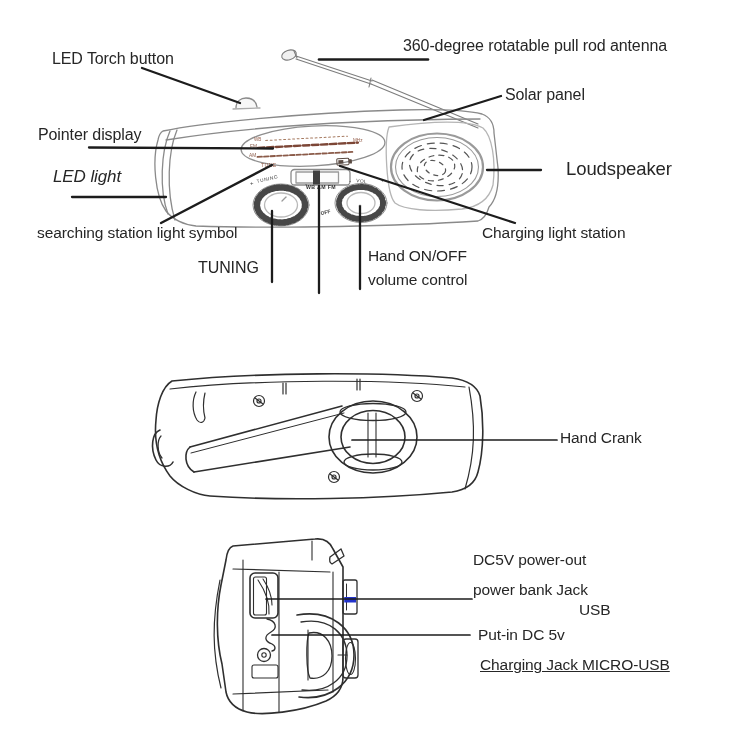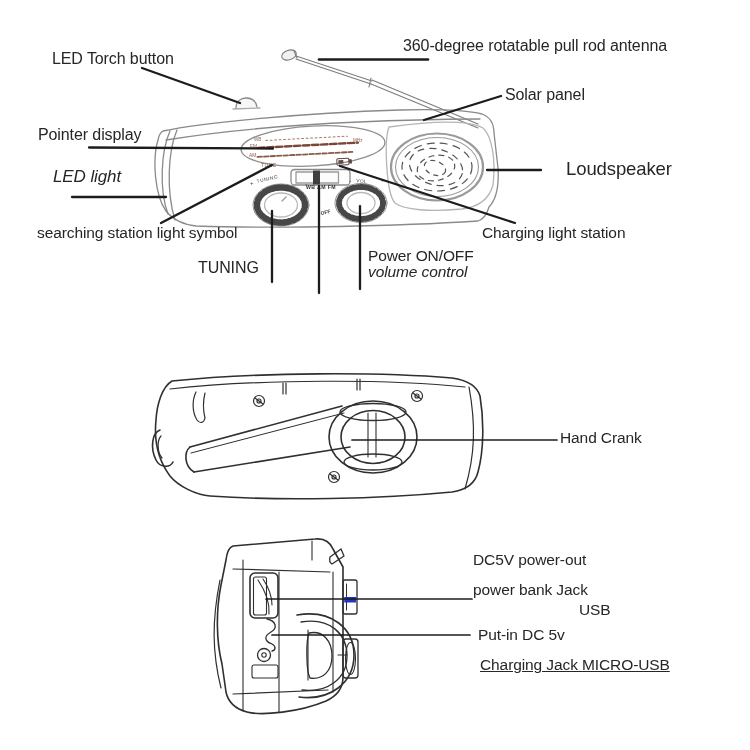--- a/index.html
+++ b/index.html
@@ -16,21 +16,21 @@
   .lbl.big{font-size:18.5px;}
   #lbl-led-torch{left:52px;top:50px;}
   #lbl-antenna{left:403px;top:37px;}
   #lbl-solar{left:505px;top:86px;}
   #lbl-pointer{left:38px;top:126px;}
   #lbl-ledlight{left:53px;top:168px;font-size:17px;font-style:italic;}
   #lbl-searching{left:37px;top:224px;}
   #lbl-charging{left:482px;top:224px;}
   #lbl-tuning{left:198px;top:259px;}
   #lbl-power1{left:368px;top:247px;}
-  #lbl-power2{left:368px;top:263px;font-style:italic;}
+  #lbl-power2{left:368px;top:271px;}
   #lbl-band{left:129px;top:288px;font-size:16.5px;}
   #lbl-loudspeaker{left:566px;top:159px;}
   #lbl-handcrank{left:560px;top:429px;}
   #lbl-dc5v{left:473px;top:551px;}
   #lbl-powerbank{left:473px;top:581px;}
   #lbl-usb{left:579px;top:583px;margin-top:18px;}
   #lbl-putin{left:478px;top:626px;}
   #lbl-chargingjack{left:480px;top:656px;text-decoration:underline;}
   .mark{font-family:"Liberation Sans",sans-serif;}
 </style>
@@ -254,21 +254,21 @@
 </svg>
 
 <div class="lbl" id="lbl-led-torch">LED Torch button</div>
 <div class="lbl" id="lbl-antenna">360-degree rotatable pull rod antenna</div>
 <div class="lbl" id="lbl-solar">Solar panel</div>
 <div class="lbl" id="lbl-pointer">Pointer display</div>
 <div class="lbl" id="lbl-ledlight">LED light</div>
 <div class="lbl small" id="lbl-searching">searching station light symbol</div>
 <div class="lbl small" id="lbl-charging">Charging light station</div>
 <div class="lbl" id="lbl-tuning">TUNING</div>
-<div class="lbl small" id="lbl-power1">Power ON/OFF</div>
+<div class="lbl small" id="lbl-power1">Hand ON/OFF</div>
 <div class="lbl small" id="lbl-power2">volume control</div>
 <div class="lbl big" id="lbl-loudspeaker">Loudspeaker</div>
 <div class="lbl small" id="lbl-handcrank">Hand Crank</div>
 <div class="lbl small" id="lbl-dc5v">DC5V power-out</div>
 <div class="lbl small" id="lbl-powerbank">power bank Jack</div>
 <div class="lbl small" id="lbl-usb">USB</div>
 <div class="lbl small" id="lbl-putin">Put-in DC 5v</div>
 <div class="lbl small" id="lbl-chargingjack">Charging Jack MICRO-USB</div>
 
 </div>

